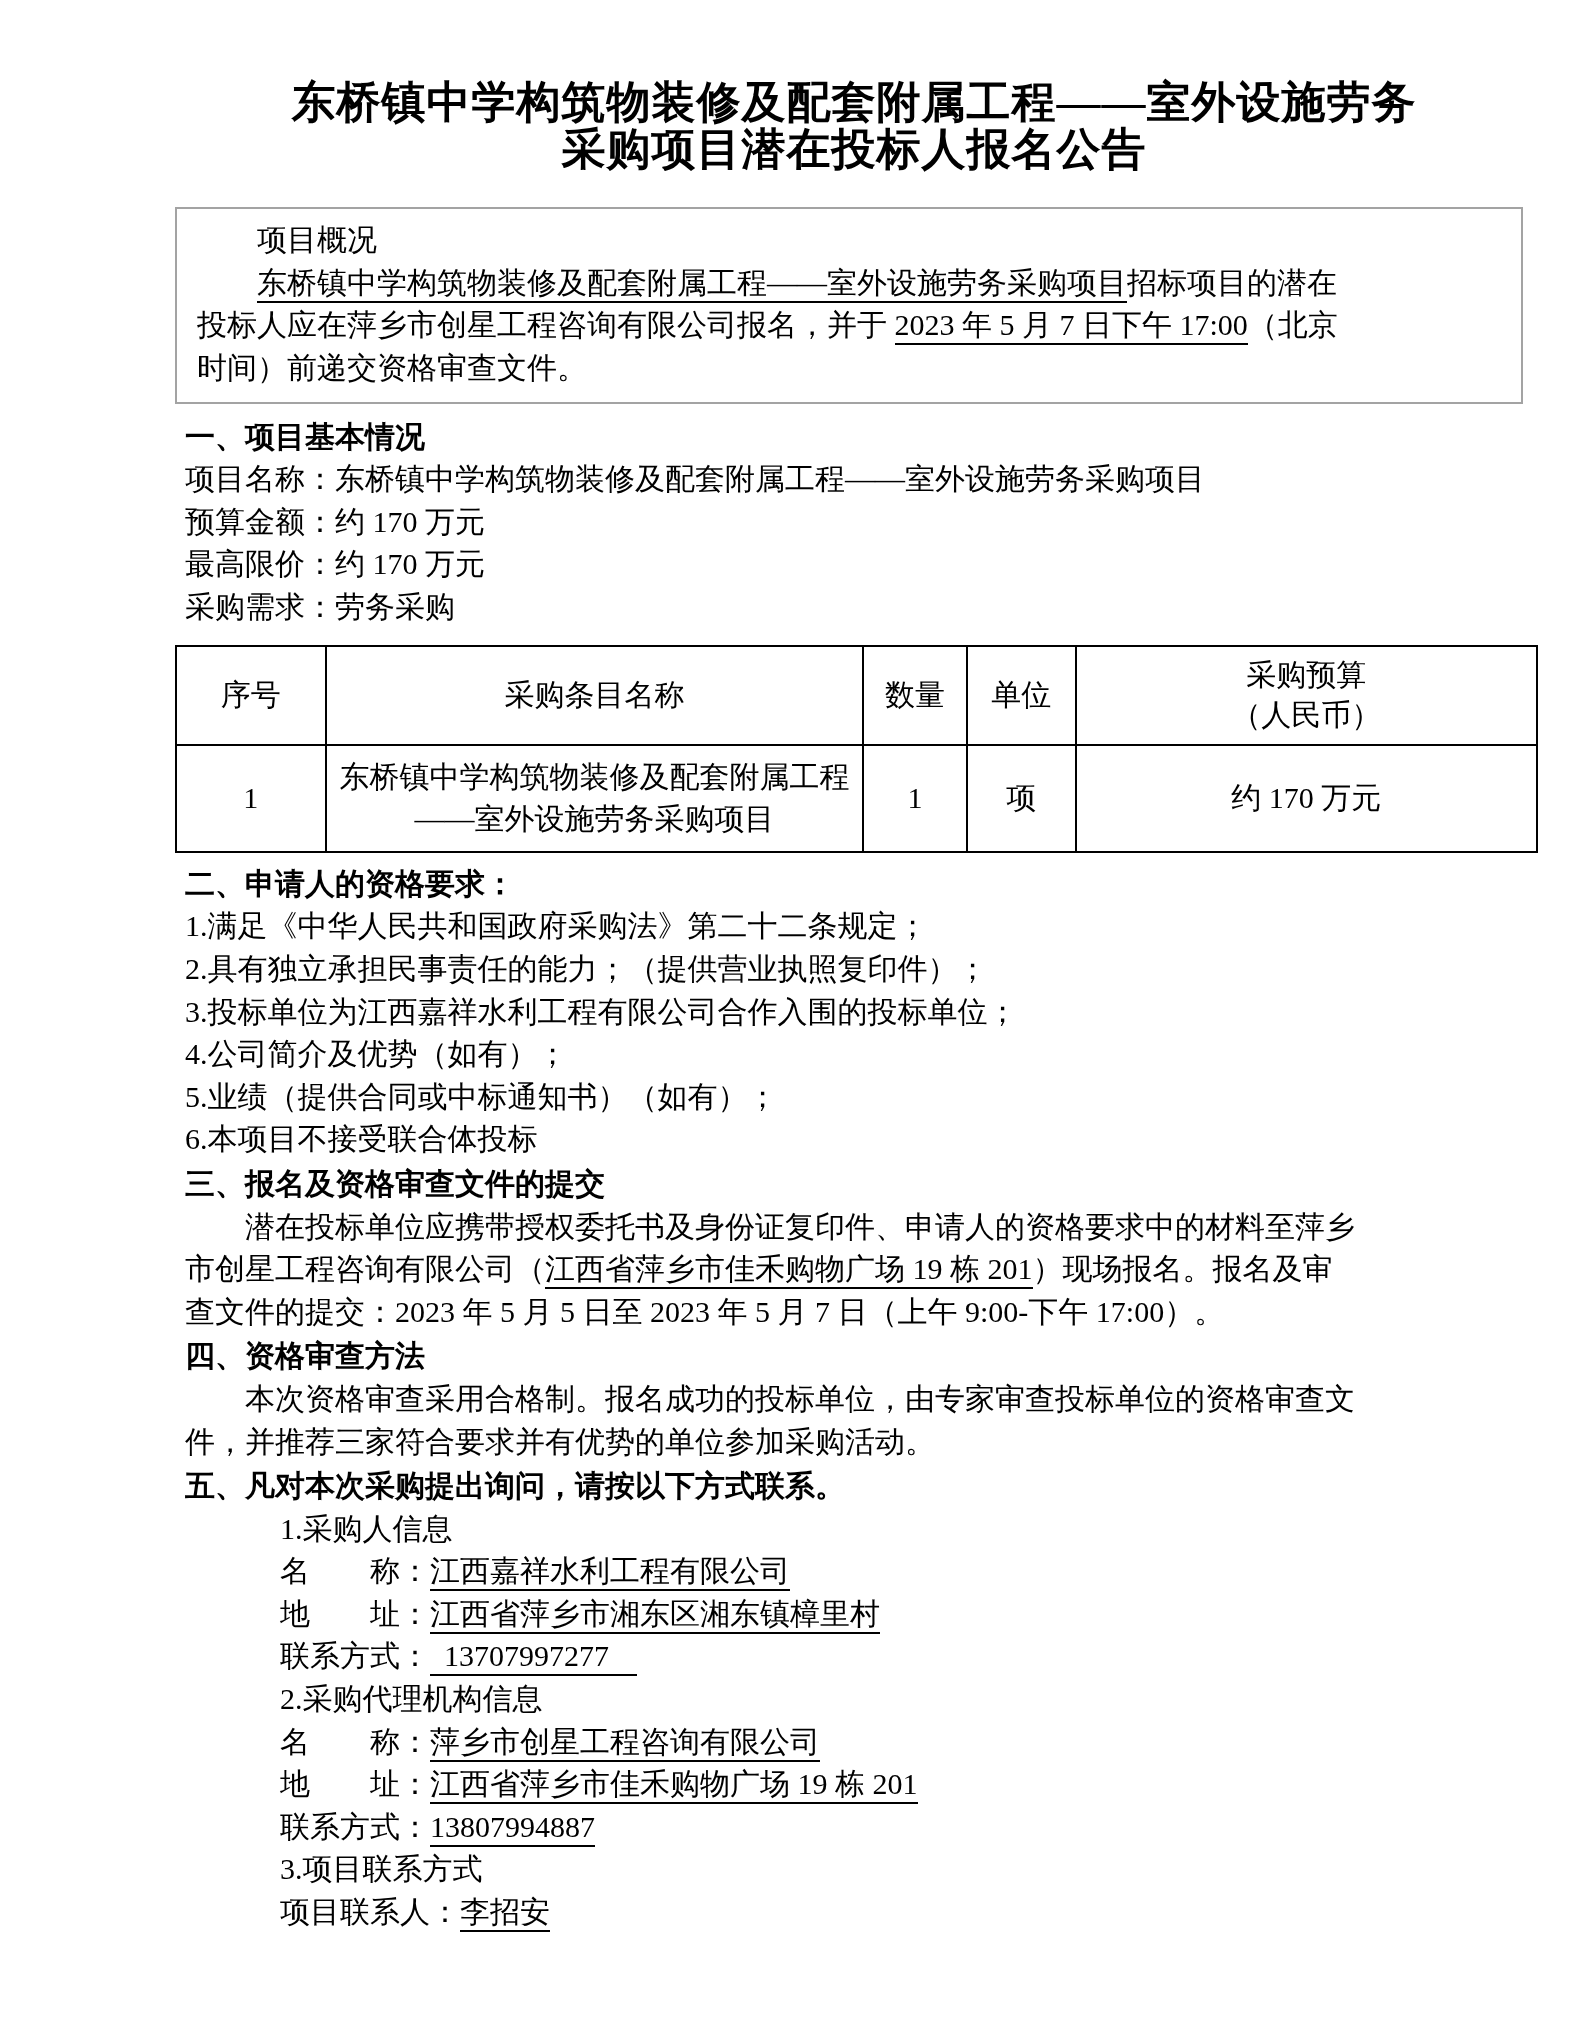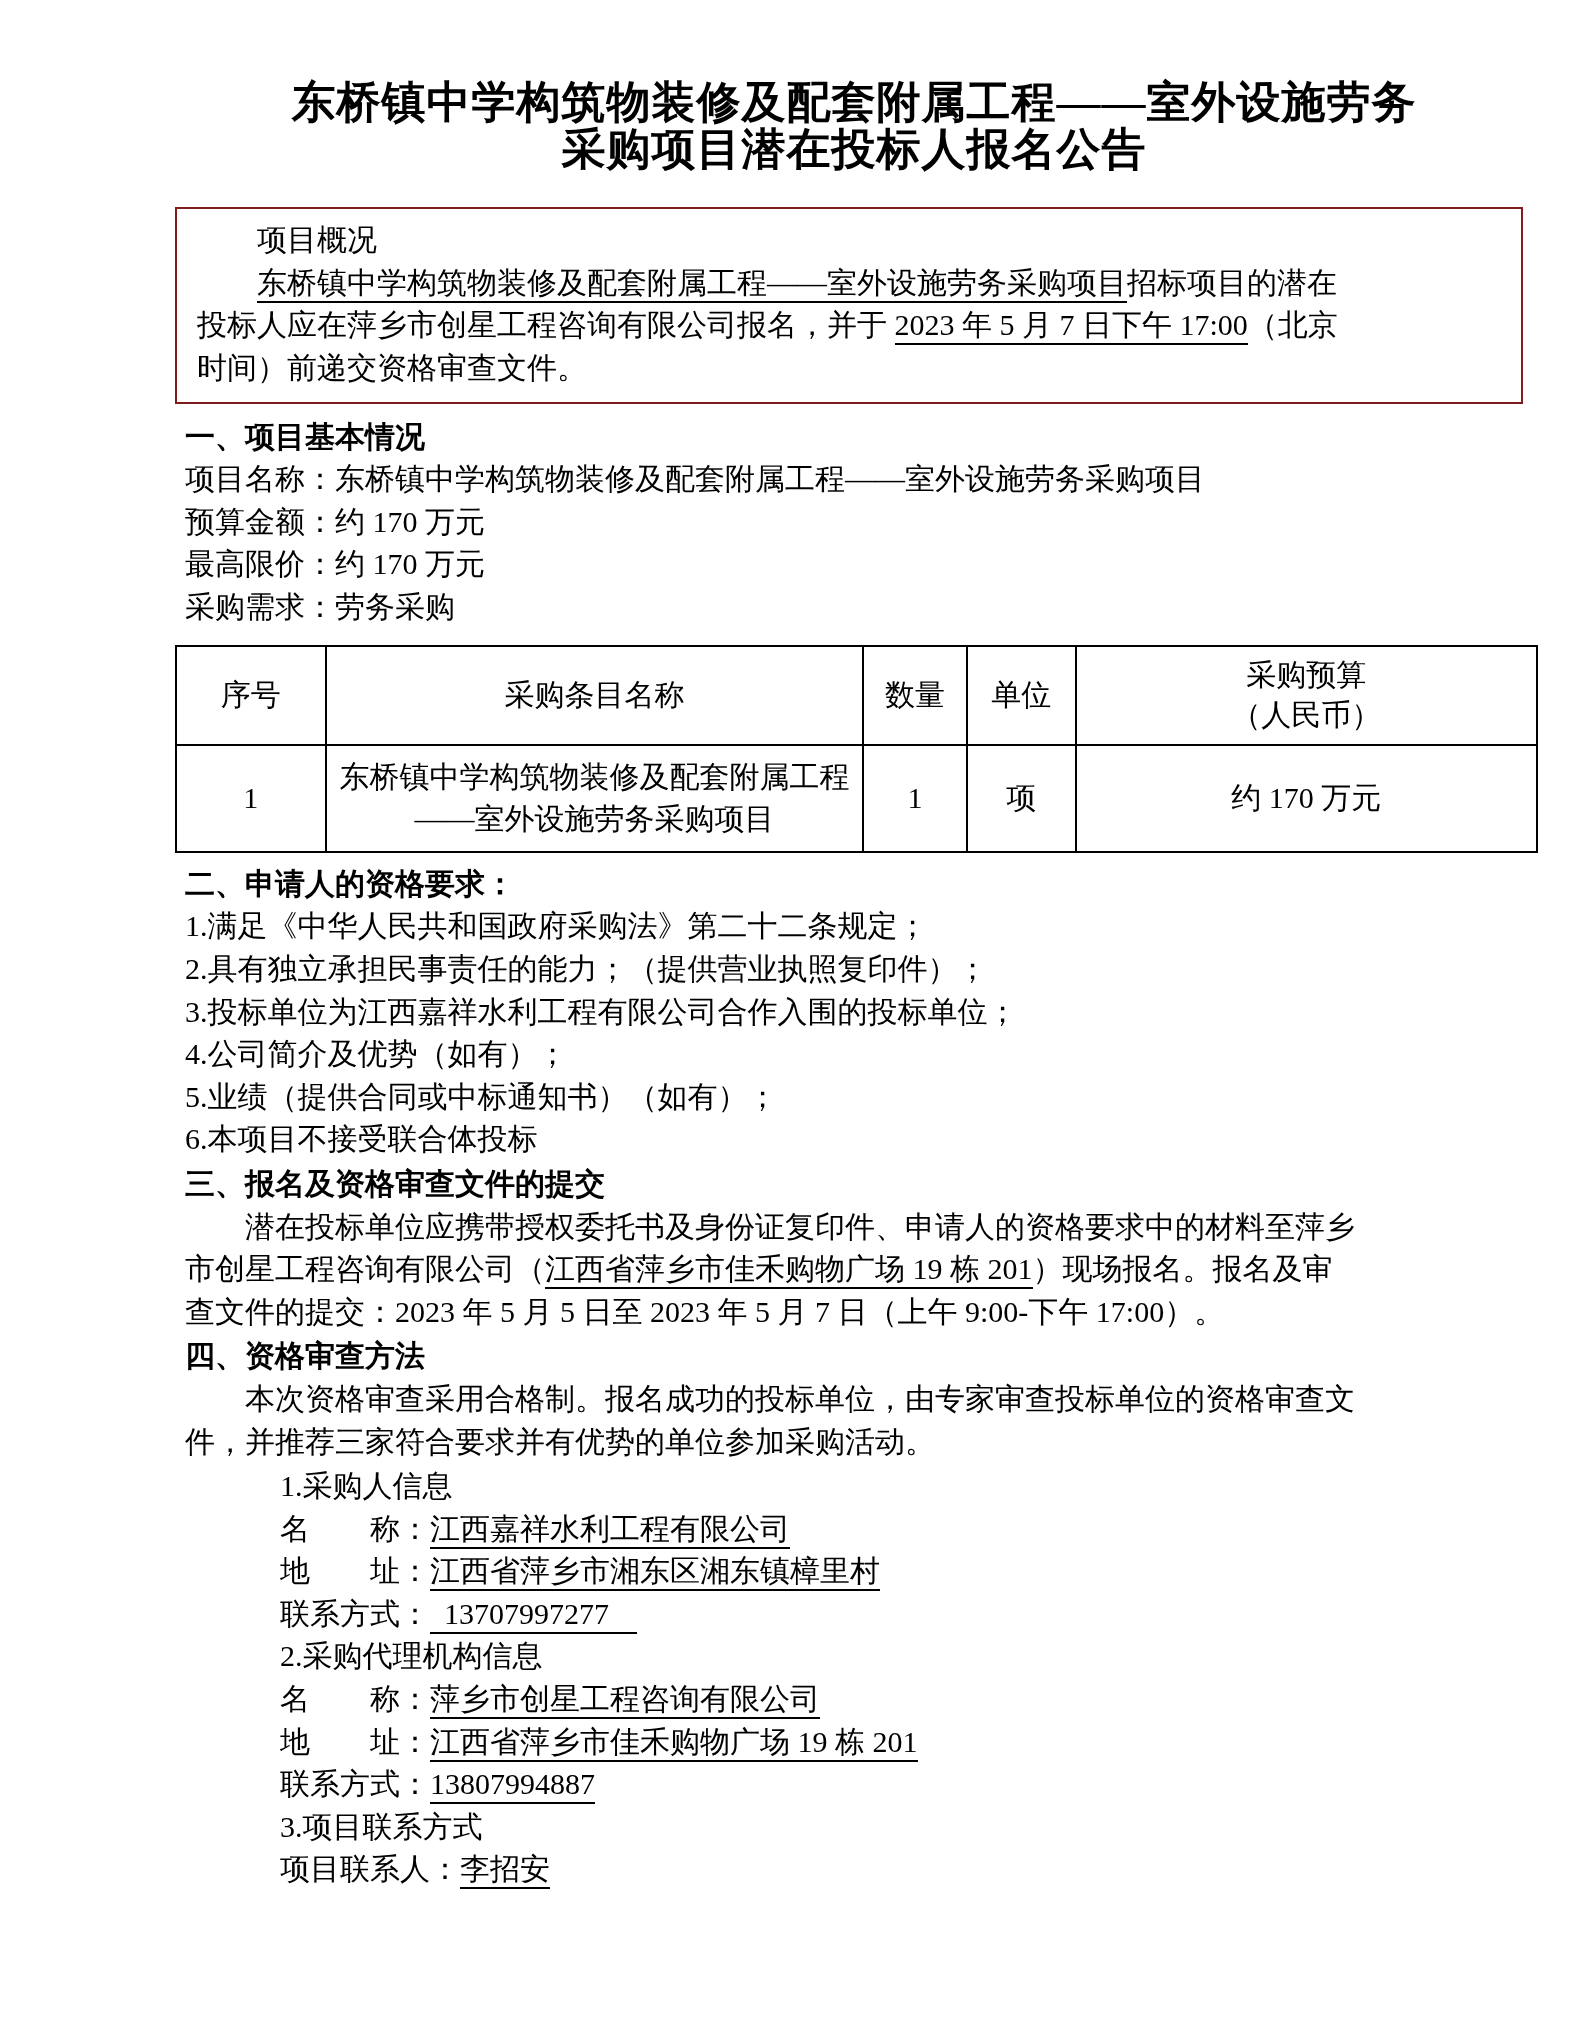--- a/index.html
+++ b/index.html
@@ -19,21 +19,21 @@
   .doc-title {
     text-align: center;
     font-weight: bold;
     font-size: 44px;
     line-height: 1.06;
     letter-spacing: 1px;
   }
   .doc-title .t-line { display: block; }
 
   .overview-box {
-    border: 2px solid #7f1d1d;
+    border: 2px solid #a3a3a3;
     margin: 34px 0 12px -10px;
     padding: 10px 20px 12px 20px;
   }
   .line, .body-line, .list-item, .contact-line, .sub-heading {
     line-height: 1.42;
     text-align: justify;
   }
   .indent { text-indent: 2em; }
   .u { border-bottom: 2px solid #000; padding-bottom: 2px; }
   .u-pad { padding-left: 14px; padding-right: 28px; }
@@ -151,20 +151,21 @@
     </div>
   </div>
 
   <div class="sec-block">
     <div class="sec-heading">四、资格审查方法</div>
     <div class="line indent">本次资格审查采用合格制。报名成功的投标单位，由专家审查投标单位的资格审查文</div>
     <div class="line">件，并推荐三家符合要求并有优势的单位参加采购活动。</div>
   </div>
 
   <div class="sec-block">
+    <div class="sec-heading">五、凡对本次采购提出询问，请按以下方式联系。</div>
 
     <div class="sub-heading ml-2">1.采购人信息</div>
     <div class="contact-line ml-2">
       <span>名　　称：</span><span class="u">江西嘉祥水利工程有限公司</span>
     </div>
     <div class="contact-line ml-2">
       <span>地　　址：</span><span class="u">江西省萍乡市湘东区湘东镇樟里村</span>
     </div>
     <div class="contact-line ml-2">
       <span>联系方式：</span><span class="u u-pad">13707997277</span>

